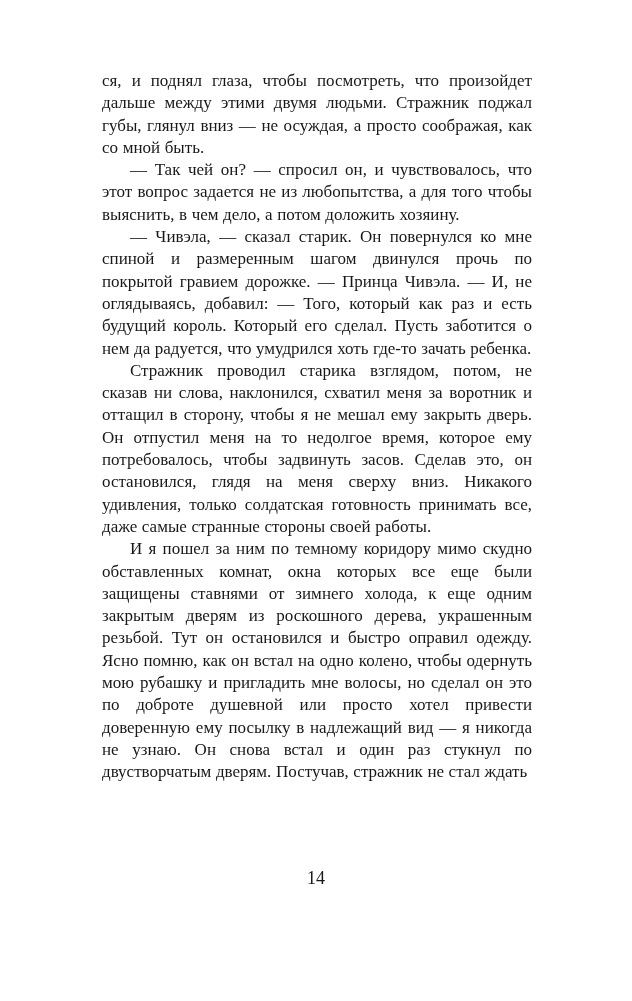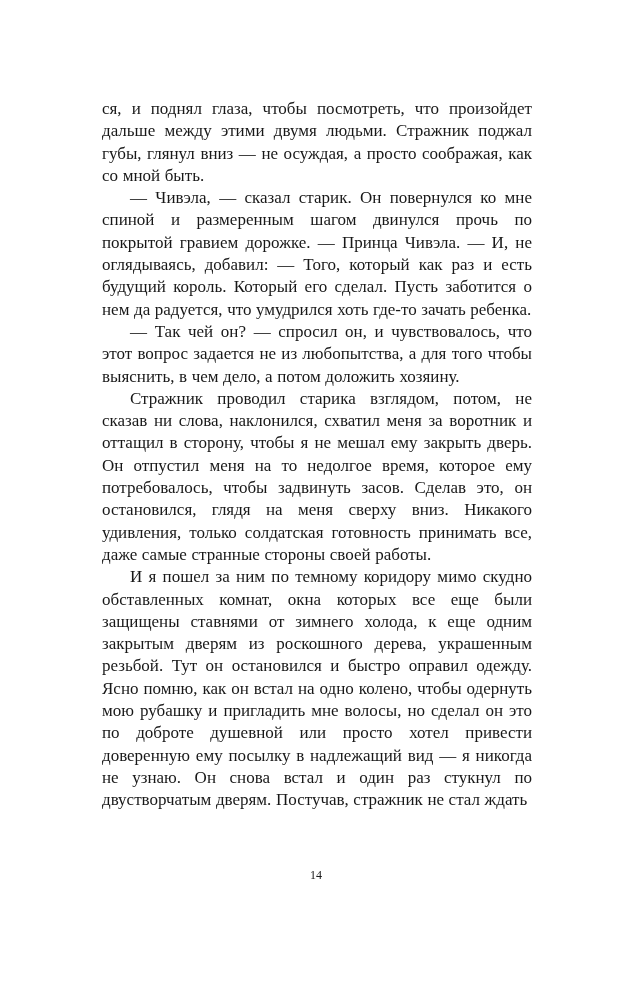--- a/index.html
+++ b/index.html
@@ -20,45 +20,44 @@
     position: absolute;
     left: 102px;
     top: 70px;
     width: 430px;
     font-size: 17px;
     line-height: 22.3px;
     text-align: justify;
     hyphens: auto;
     -webkit-hyphens: auto;
     word-spacing: 0.02em;
-    margin-top: 28px;
   }
   .text-block p {
     margin: 0;
     padding: 0;
     text-indent: 28px;
   }
   .text-block p.no-indent {
     text-indent: 0;
   }
   .page-number {
     position: absolute;
     left: 0;
     top: 868px;
     width: 100%;
     text-align: center;
-    font-size: 12px;
+    font-size: 18px;
     color: #181818;
   }
 </style>
 </head>
 <body>
 
 <div class="page">
   <div class="text-block">
       <p class="no-indent">ся, и поднял глаза, чтобы посмотреть, что произойдет дальше между этими двумя людьми. Стражник поджал губы, глянул вниз — не осуждая, а просто соображая, как со мной быть.</p>
+      <p>— Так чей он? — спросил он, и чувствовалось, что этот вопрос задается не из любопытства, а для того чтобы выяснить, в чем дело, а потом доложить хозяину.</p>
       <p>— Чивэла, — сказал старик. Он повернулся ко мне спиной и размеренным шагом двинулся прочь по покрытой гравием дорожке. — Принца Чивэла. — И, не оглядываясь, добавил: — Того, который как раз и есть будущий король. Который его сделал. Пусть заботится о нем да радуется, что умудрился хоть где-то зачать ребенка.</p>
-      <p>— Так чей он? — спросил он, и чувствовалось, что этот вопрос задается не из любопытства, а для того чтобы выяснить, в чем дело, а потом доложить хозяину.</p>
       <p>Стражник проводил старика взглядом, потом, не сказав ни слова, наклонился, схватил меня за воротник и оттащил в сторону, чтобы я не мешал ему закрыть дверь. Он отпустил меня на то недолгое время, которое ему потребовалось, чтобы задвинуть засов. Сделав это, он остановился, глядя на меня сверху вниз. Никакого удивления, только солдатская готовность принимать все, даже самые странные стороны своей работы.</p>
       <p>И я пошел за ним по темному коридору мимо скудно обставленных комнат, окна которых все еще были защищены ставнями от зимнего холода, к еще одним закрытым дверям из роскошного дерева, украшенным резьбой. Тут он остановился и быстро оправил одежду. Ясно помню, как он встал на одно колено, чтобы одернуть мою рубашку и пригладить мне волосы, но сделал он это по доброте душевной или просто хотел привести доверенную ему посылку в надлежащий вид — я никогда не узнаю. Он снова встал и один раз стукнул по двустворчатым дверям. Постучав, стражник не стал ждать</p>
     </div>
   <div class="page-number">14</div>
 </div>
 
 </body></html>

